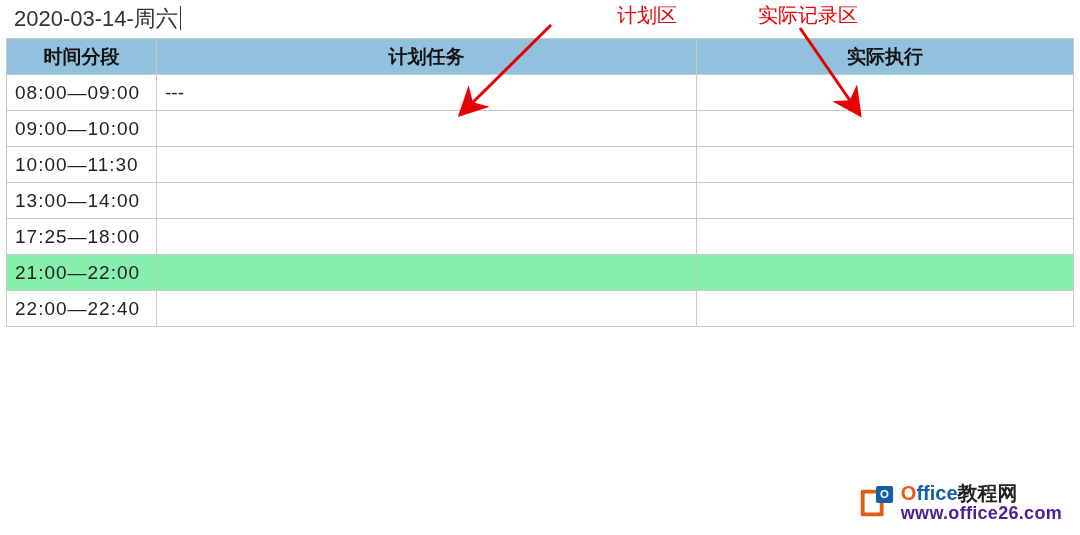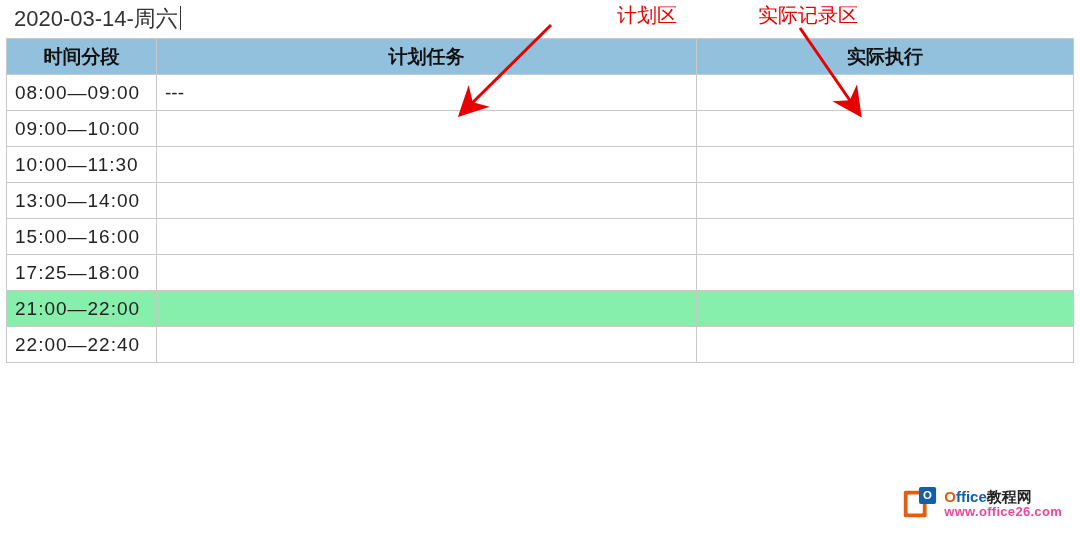--- a/index.html
+++ b/index.html
@@ -90,25 +90,25 @@
       display:flex;
       align-items:center;
       gap:6px;
       z-index:6;
     }
     .wm-icon {
       width:38px; height:38px;
       display:flex; align-items:center; justify-content:center;
     }
     .wm-text { display:flex; flex-direction:column; line-height:1.05; }
-    .wm-top { font-size:15px; font-weight:700; }
+    .wm-top { font-size:20px; font-weight:700; }
     .wm-orange { color:#e45c12; }
     .wm-blue { color:#1460a8; }
     .wm-black { color:#222; }
-    .wm-bot { font-size:13px; color:#ec4899; font-weight:600; letter-spacing:0.3px; }
+    .wm-bot { font-size:18px; color:#4c1d95; font-weight:600; letter-spacing:0.3px; }
   </style>
 </head>
 <body>
 
 <div class="title-row">
   <span>2020-03-14-周六</span><span class="cursor-bar"></span>
 </div>
 
 <div class="annotations">
   <span class="anno" style="left:577px;margin-left:40px;">计划区</span>
@@ -153,25 +153,20 @@
         <td class="time">10:00—11:30</td>
         <td></td>
         <td></td>
       </tr>
       <tr>
         <td class="time">13:00—14:00</td>
         <td></td>
         <td></td>
       </tr>
       <tr>
-        <td class="time">15:00—16:00</td>
-        <td></td>
-        <td></td>
-      </tr>
-      <tr>
         <td class="time">17:25—18:00</td>
         <td></td>
         <td></td>
       </tr>
       <tr class="hl">
         <td class="time">21:00—22:00</td>
         <td></td>
         <td></td>
       </tr>
       <tr>

